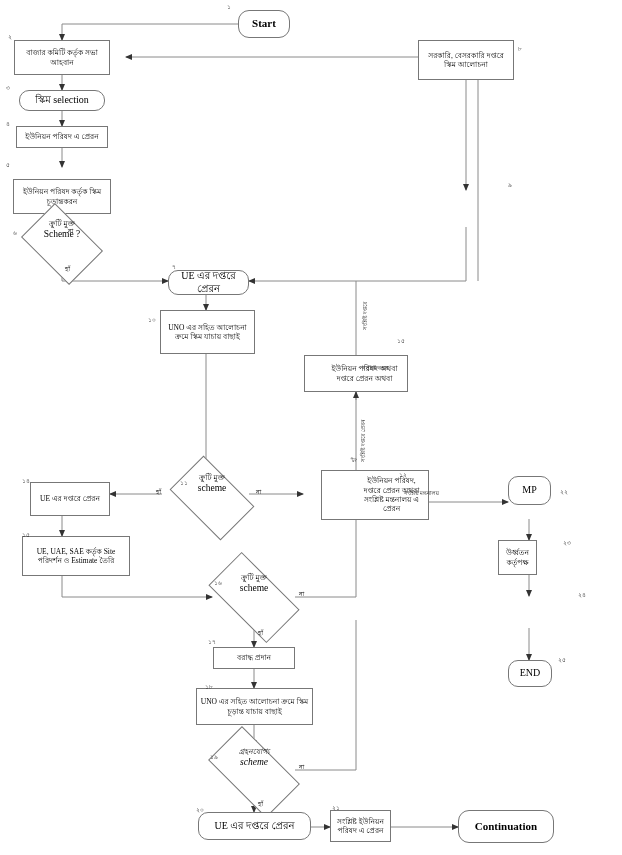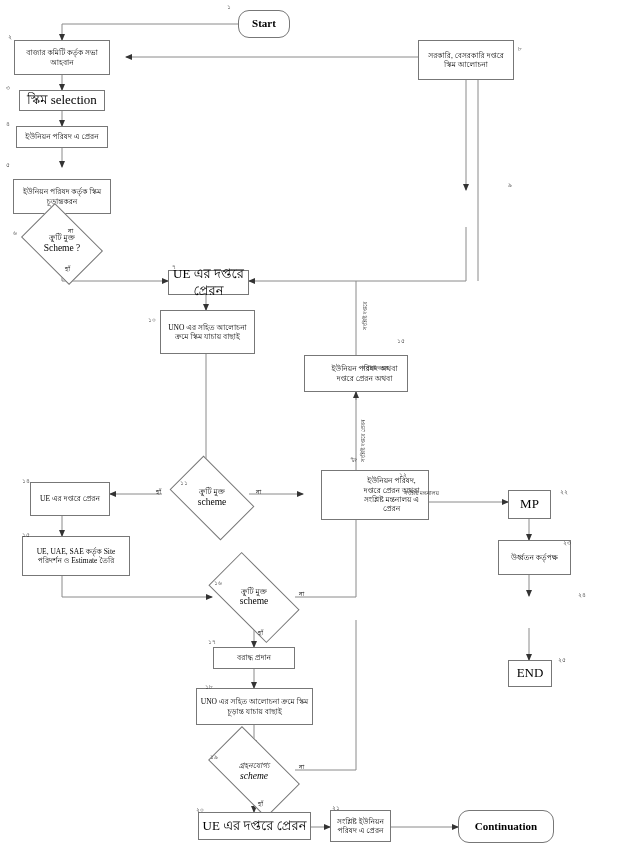--- a/index.html
+++ b/index.html
@@ -18,28 +18,28 @@
     border:1px solid #777777;
     background:#ffffff;
     display:flex;align-items:center;justify-content:center;
     text-align:center;
     line-height:1.25;
     font-size:7.5px;
     padding:2px 3px;
     z-index:3;
   }
   .node.big{font-size:11px;font-weight:bold;border-radius:11px;}
-  .node.mid{font-size:13px;}
+  .node.mid{font-size:10px;border-radius:10px;}
   .node .t{display:block;}
 
   
   .diamond{
     position:absolute;
     z-index:3;
-    display:flex;align-items:center;justify-content:center;
+    display:flex;align-items:flex-start;justify-content:center;
     text-align:center;
   }
   .diamond .shape{
     position:absolute;left:0;top:0;width:100%;height:100%;
     background:#ffffff;
     border:1px solid #777777;
     transform:rotate(45deg);
     box-sizing:border-box;
   }
   .diamond .lbl{
@@ -213,25 +213,25 @@
   </div>
 
   <div class="node" style="left:22px;top:536px;width:108px;height:40px;">
     <span class="t">UE, UAE, SAE  কর্তৃক Site পরিদর্শন ও Estimate তৈরি</span>
   </div>
 
   <div class="node" style="left:321px;top:470px;width:108px;height:50px;padding-left:36px;">
     <span class="t">ইউনিয়ন পরিষদ, দপ্তরে প্রেরন অথবা সংশ্লিষ্ট মন্তনালয় এ প্রেরন</span>
   </div>
 
-  <div class="node mid" style="left:508px;top:490px;width:43px;height:29px;">
+  <div class="node mid" style="left:508px;top:476px;width:43px;height:29px;">
     <span class="t">MP</span>
   </div>
 
-  <div class="node" style="left:498px;top:540px;width:73px;height:35px;">
+  <div class="node" style="left:498px;top:540px;width:39px;height:35px;">
     <span class="t">উর্ধ্বতন কর্তৃপক্ষ</span>
   </div>
 
 
   <div class="node mid" style="left:508px;top:660px;width:44px;height:27px;">
     <span class="t">END</span>
   </div>
 
   <div class="diamond" style="left:213px;top:574px;width:82px;height:47px;">
     <span class="shape"></span>

